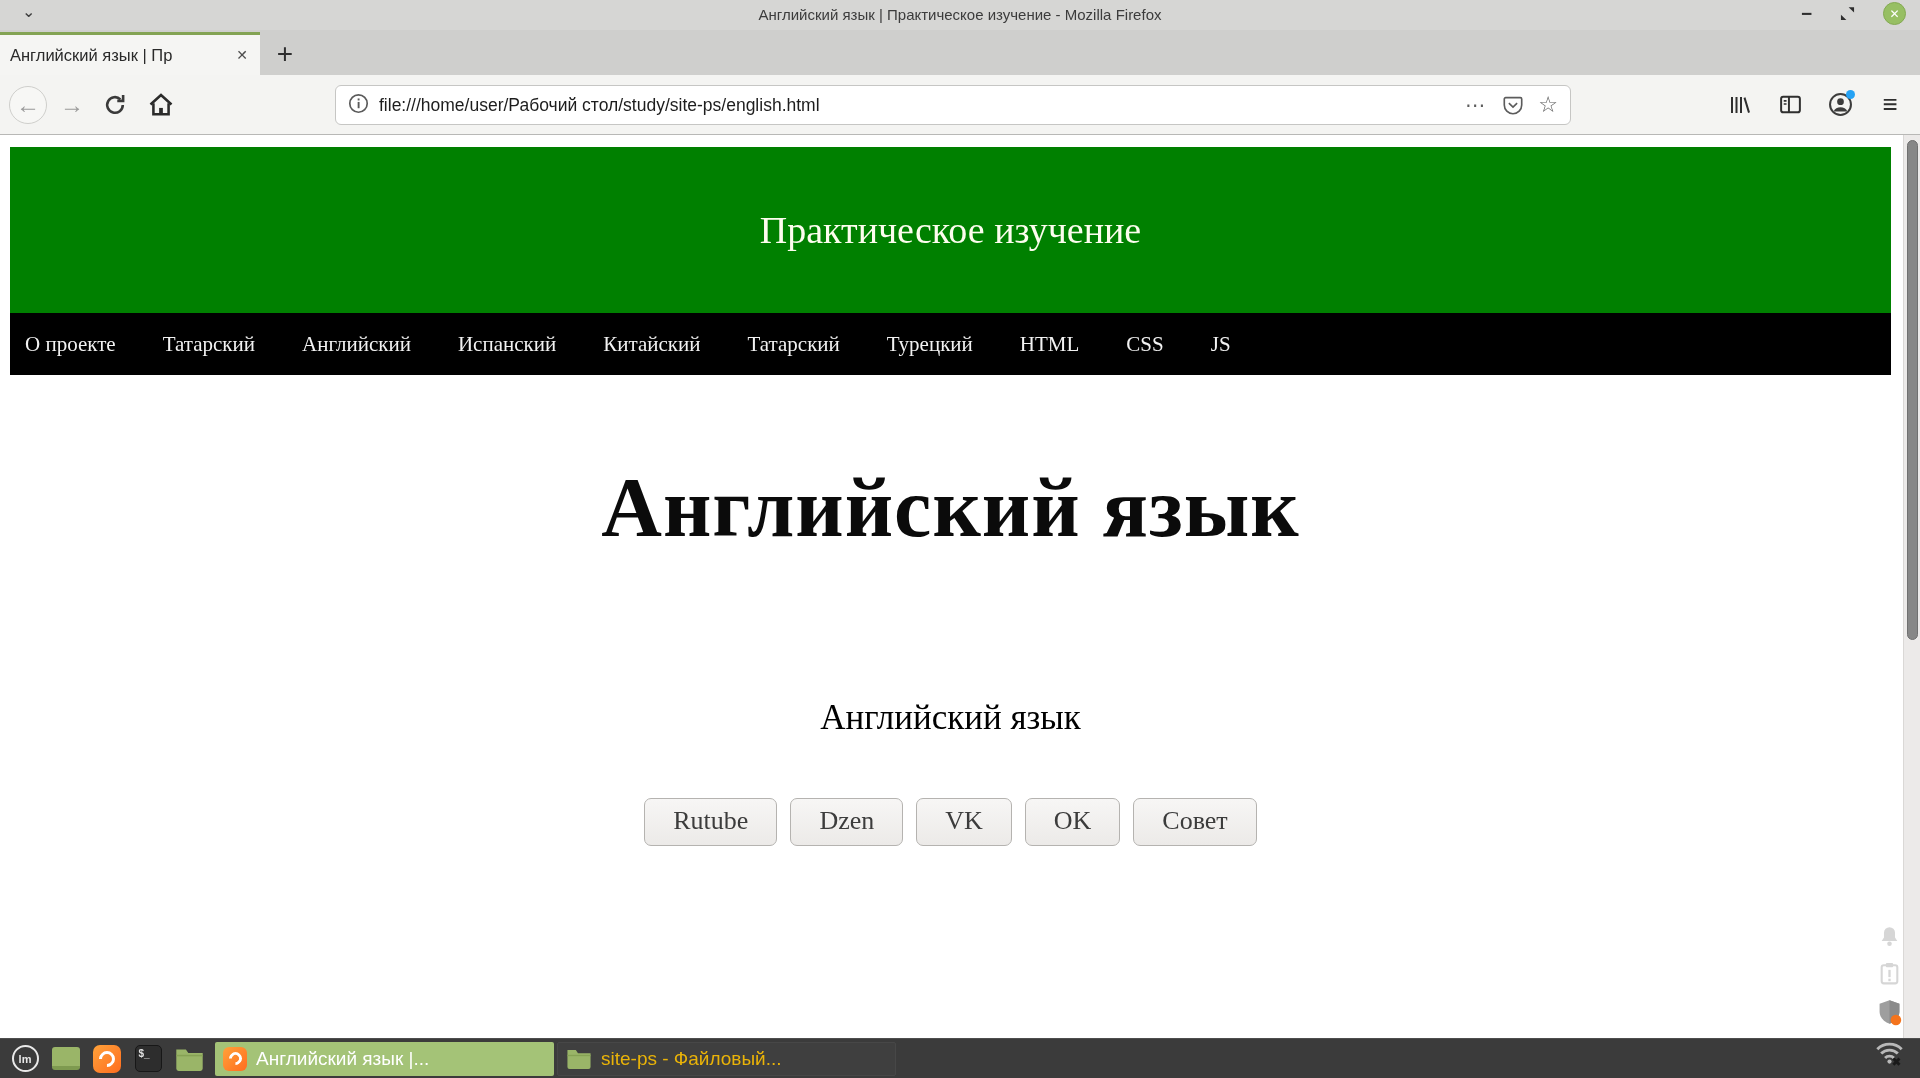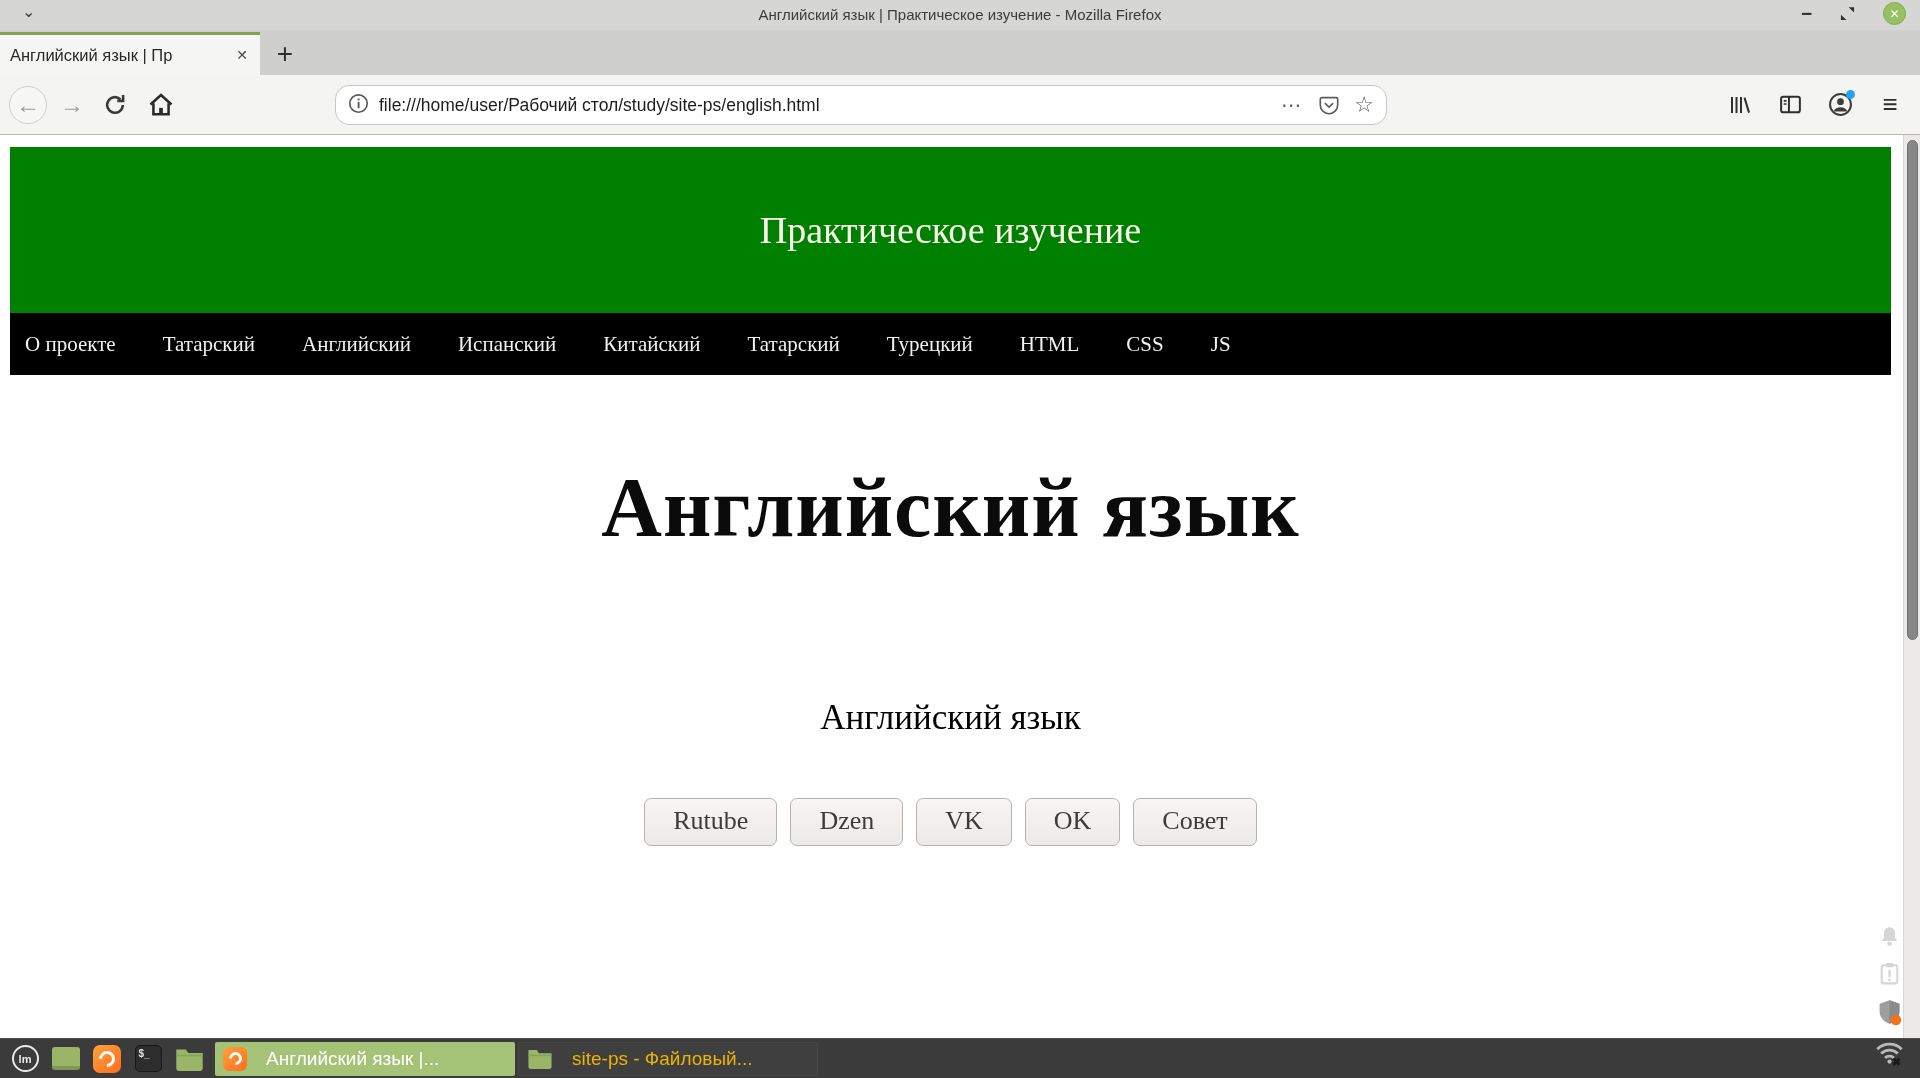--- a/index.html
+++ b/index.html
@@ -31,22 +31,22 @@
     font-size:28px; font-weight:300; color:#2e2e2e; cursor:pointer; }
 
   
   .toolbar { position:relative; height:60px; background:#f4f4f2; flex:0 0 60px;
     border-bottom:1px solid #b8b8b6; display:flex; align-items:center; }
   .nav-btn { display:flex; align-items:center; justify-content:center; cursor:pointer; }
   .btn-back { width:38px; height:38px; margin-left:9px; border:1px solid #cfcfcc; border-radius:50%;
     font-size:24px; color:#9b9b9b; background:#f7f7f5; }
   .btn-fwd { width:34px; height:38px; margin-left:8px; font-size:24px; color:#9b9b9b; }
   .btn-reload, .btn-home { width:40px; height:40px; margin-left:6px; }
-  .urlbar { position:absolute; left:335px; top:10px; width:1052px; height:40px; background:#fff;
-    border:1px solid #c6c6c4; border-radius:14px; display:flex; align-items:center; cursor:text; }
+  .urlbar { position:absolute; left:335px; top:10px; width:1236px; height:40px; background:#fff;
+    border:1px solid #c6c6c4; border-radius:6px; display:flex; align-items:center; cursor:text; }
   .info-icon { margin:0 10px 0 12px; }
   .url-text { font-size:17.5px; color:#1d1d1d; white-space:nowrap; flex:1 1 auto; }
   .url-dots { font-size:20px; color:#5d5d5d; letter-spacing:1px; margin-right:16px; cursor:pointer; }
   .url-ico { margin-right:14px; cursor:pointer; display:flex; }
   .star { font-size:22px; color:#5d5d5d; margin-right:12px; cursor:pointer; }
   .tb-right { position:absolute; right:12px; display:flex; align-items:center; gap:14px; }
   .tb-right .nav-btn { width:36px; height:36px; }
   .hamburger { font-size:26px; color:#2f2f2f; }
   .acct { position:relative; }
   .acct .dot { position:absolute; top:3px; right:3px; width:9px; height:9px;
@@ -80,21 +80,21 @@
   .mint-logo { width:27px; height:27px; border:2px solid #e9e9e9; border-radius:50%;
     color:#e9e9e9; font-size:11px; font-weight:bold; display:flex; align-items:center; justify-content:center; }
   .desk-ico { width:28px; height:23px; background:#9ab568; border-radius:3px; border-bottom:4px solid #7e9a50; }
   .ff-ico { width:28px; height:28px; border-radius:7px; background:linear-gradient(135deg,#ffa23a,#ff6d1f);
     display:flex; align-items:center; justify-content:center; }
   .ff-swirl { width:16px; height:16px; border:3.5px solid #fff; border-left-color:transparent;
     border-radius:50%; transform:rotate(-45deg); }
   .term-ico { width:27px; height:27px; background:#2d2d2d; border:1px solid #171717; border-radius:5px;
     color:#e0e0e0; font-size:10px; font-weight:bold; display:flex; padding:3px; line-height:10px; }
   .task-windows { display:flex; gap:3px; margin-left:11px; }
-  .task-win { width:300px; height:34px; display:flex; align-items:center; gap:19px;
+  .task-win { width:339px; height:34px; display:flex; align-items:center; gap:9px;
     padding:0 8px; border-radius:2px; cursor:pointer; }
   .task-win.active { background:#a4c377; }
   .task-win .twlabel { font-size:19px; color:#fff; white-space:nowrap; overflow:hidden; }
   .task-win.inactive { background:#3f3f3f; border:1px solid #474747; }
   .task-win.inactive .twlabel { color:#eab308; }
   .ff-ico.small { width:24px; height:24px; border-radius:6px; flex:0 0 24px; }
   .ff-ico.small .ff-swirl { width:13px; height:13px; border-width:3px; }
   .tray { margin-left:auto; display:flex; align-items:center; gap:12px;flex-direction:column; }
   .tray-ico { display:flex; align-items:center; justify-content:center; cursor:pointer; }
   .sq-grid { width:24px; height:24px; display:grid; grid-template:1fr 1fr / 1fr 1fr; gap:2px;

